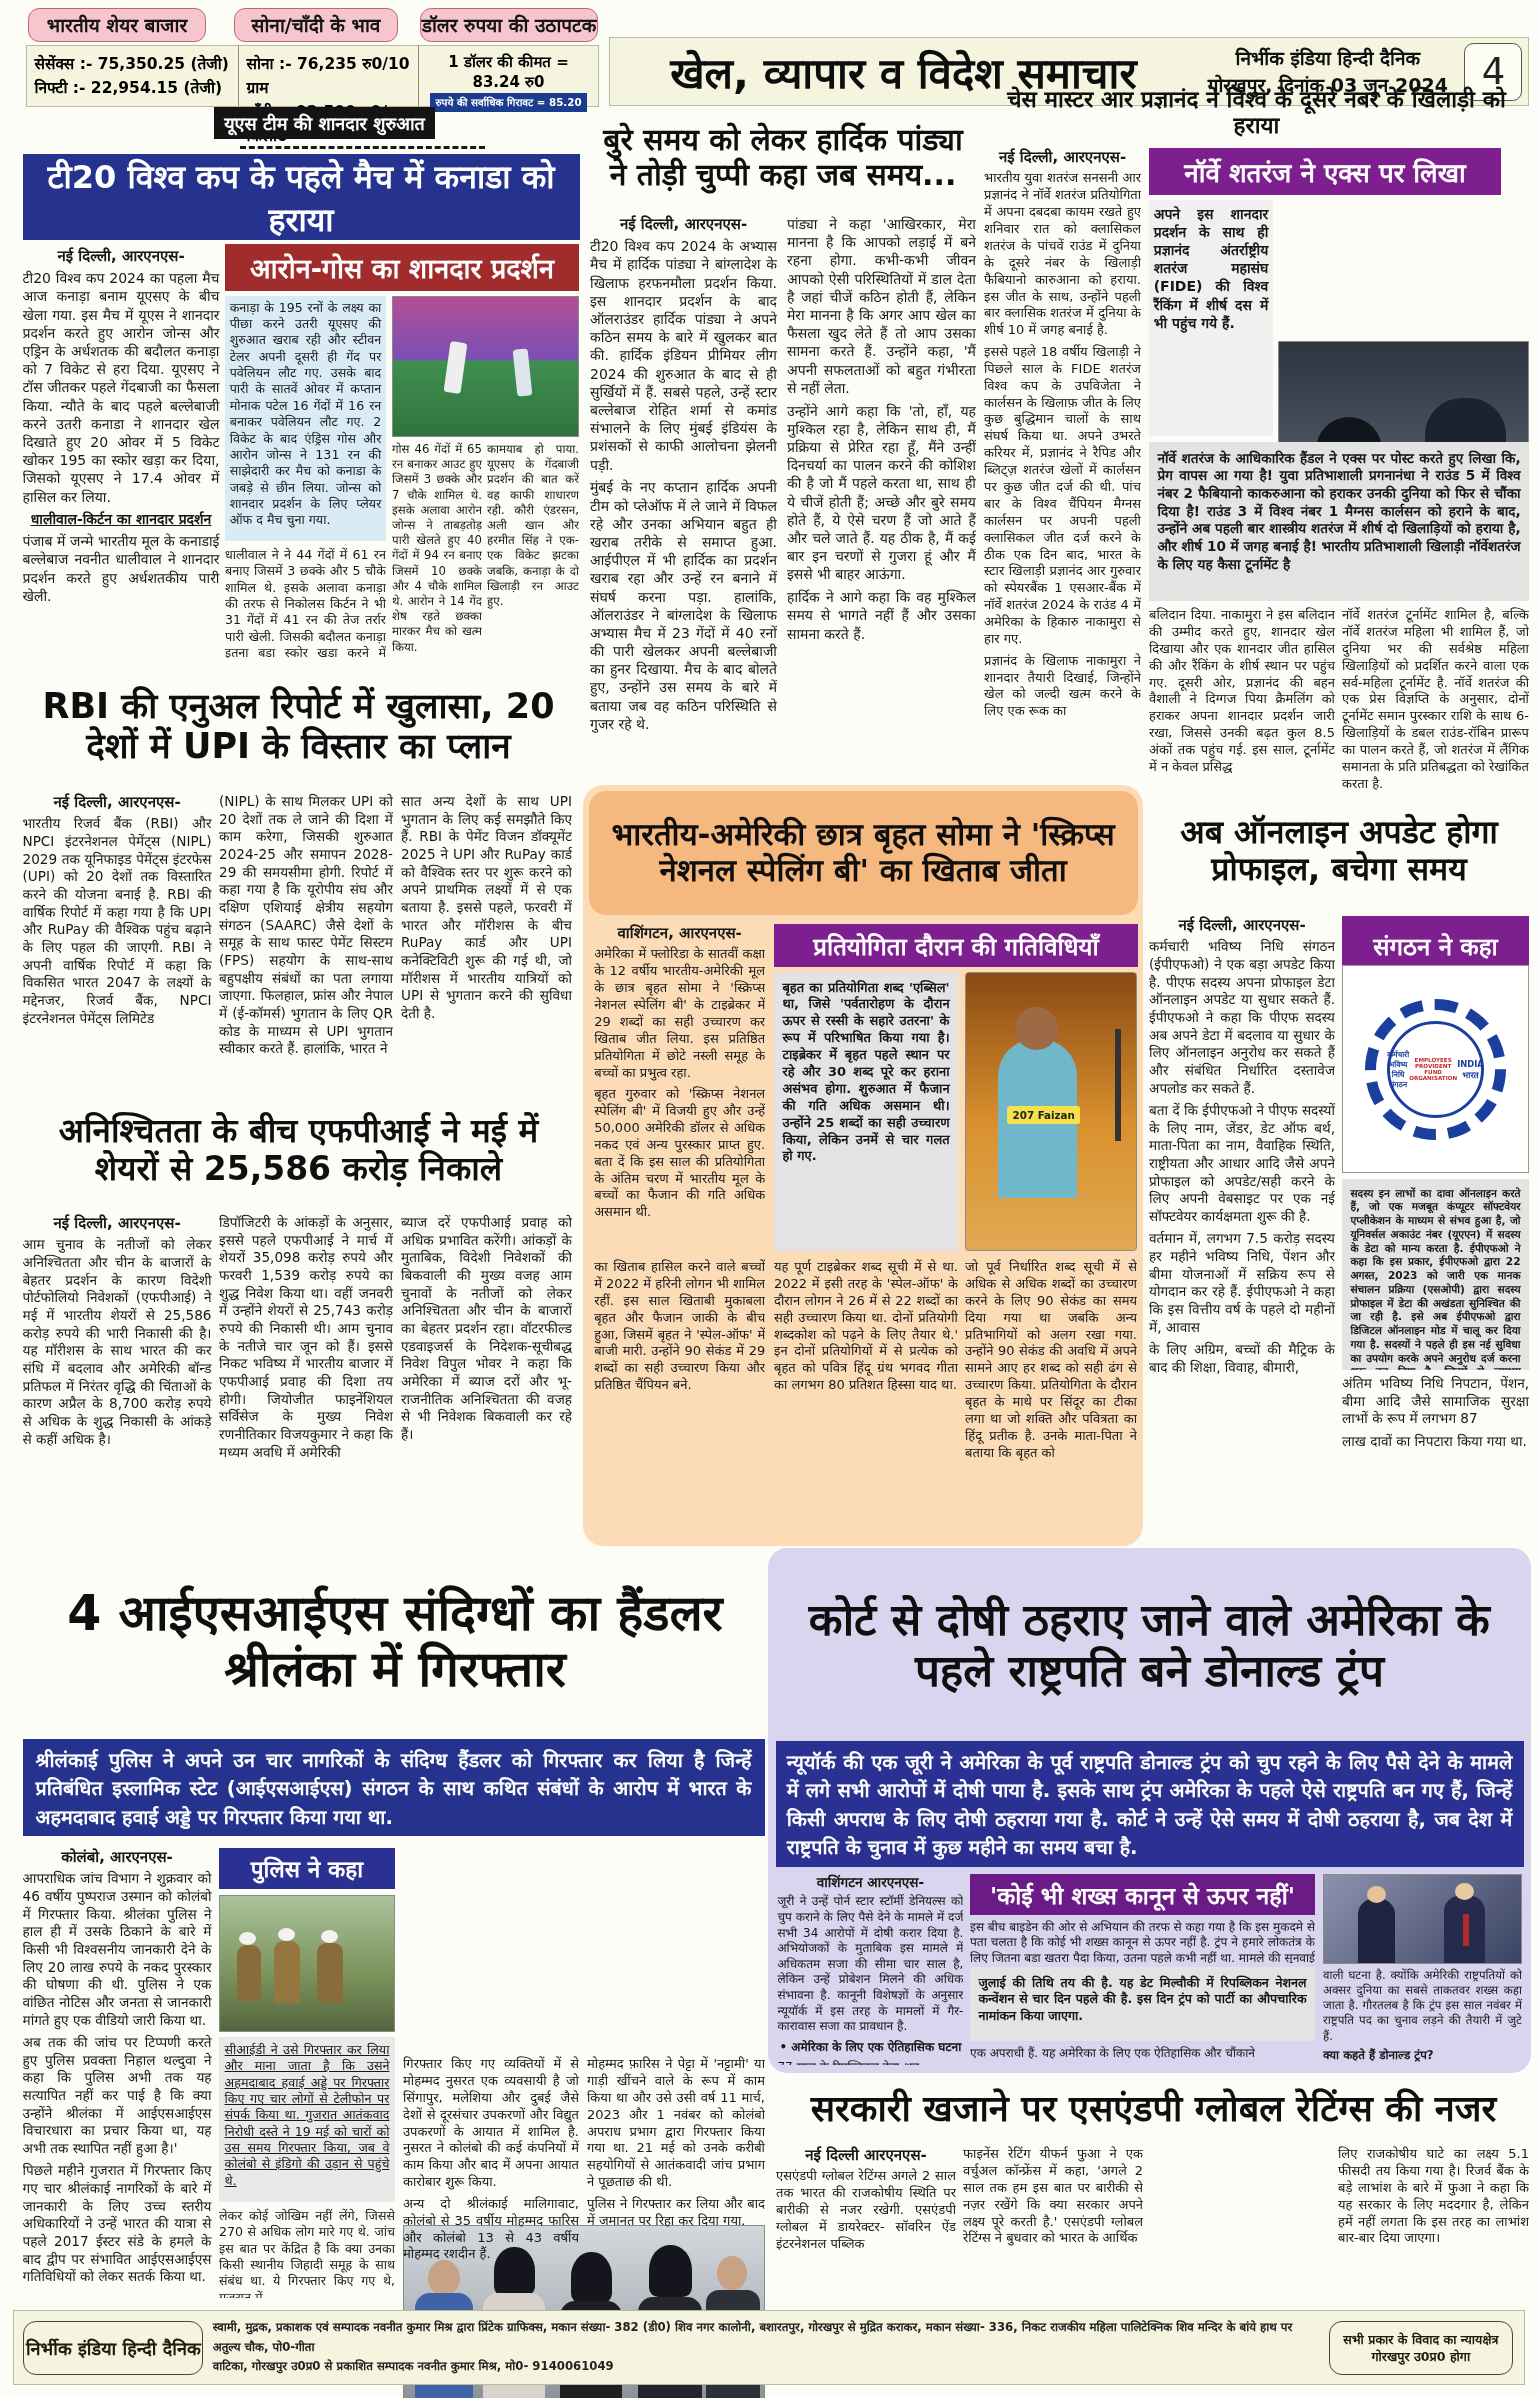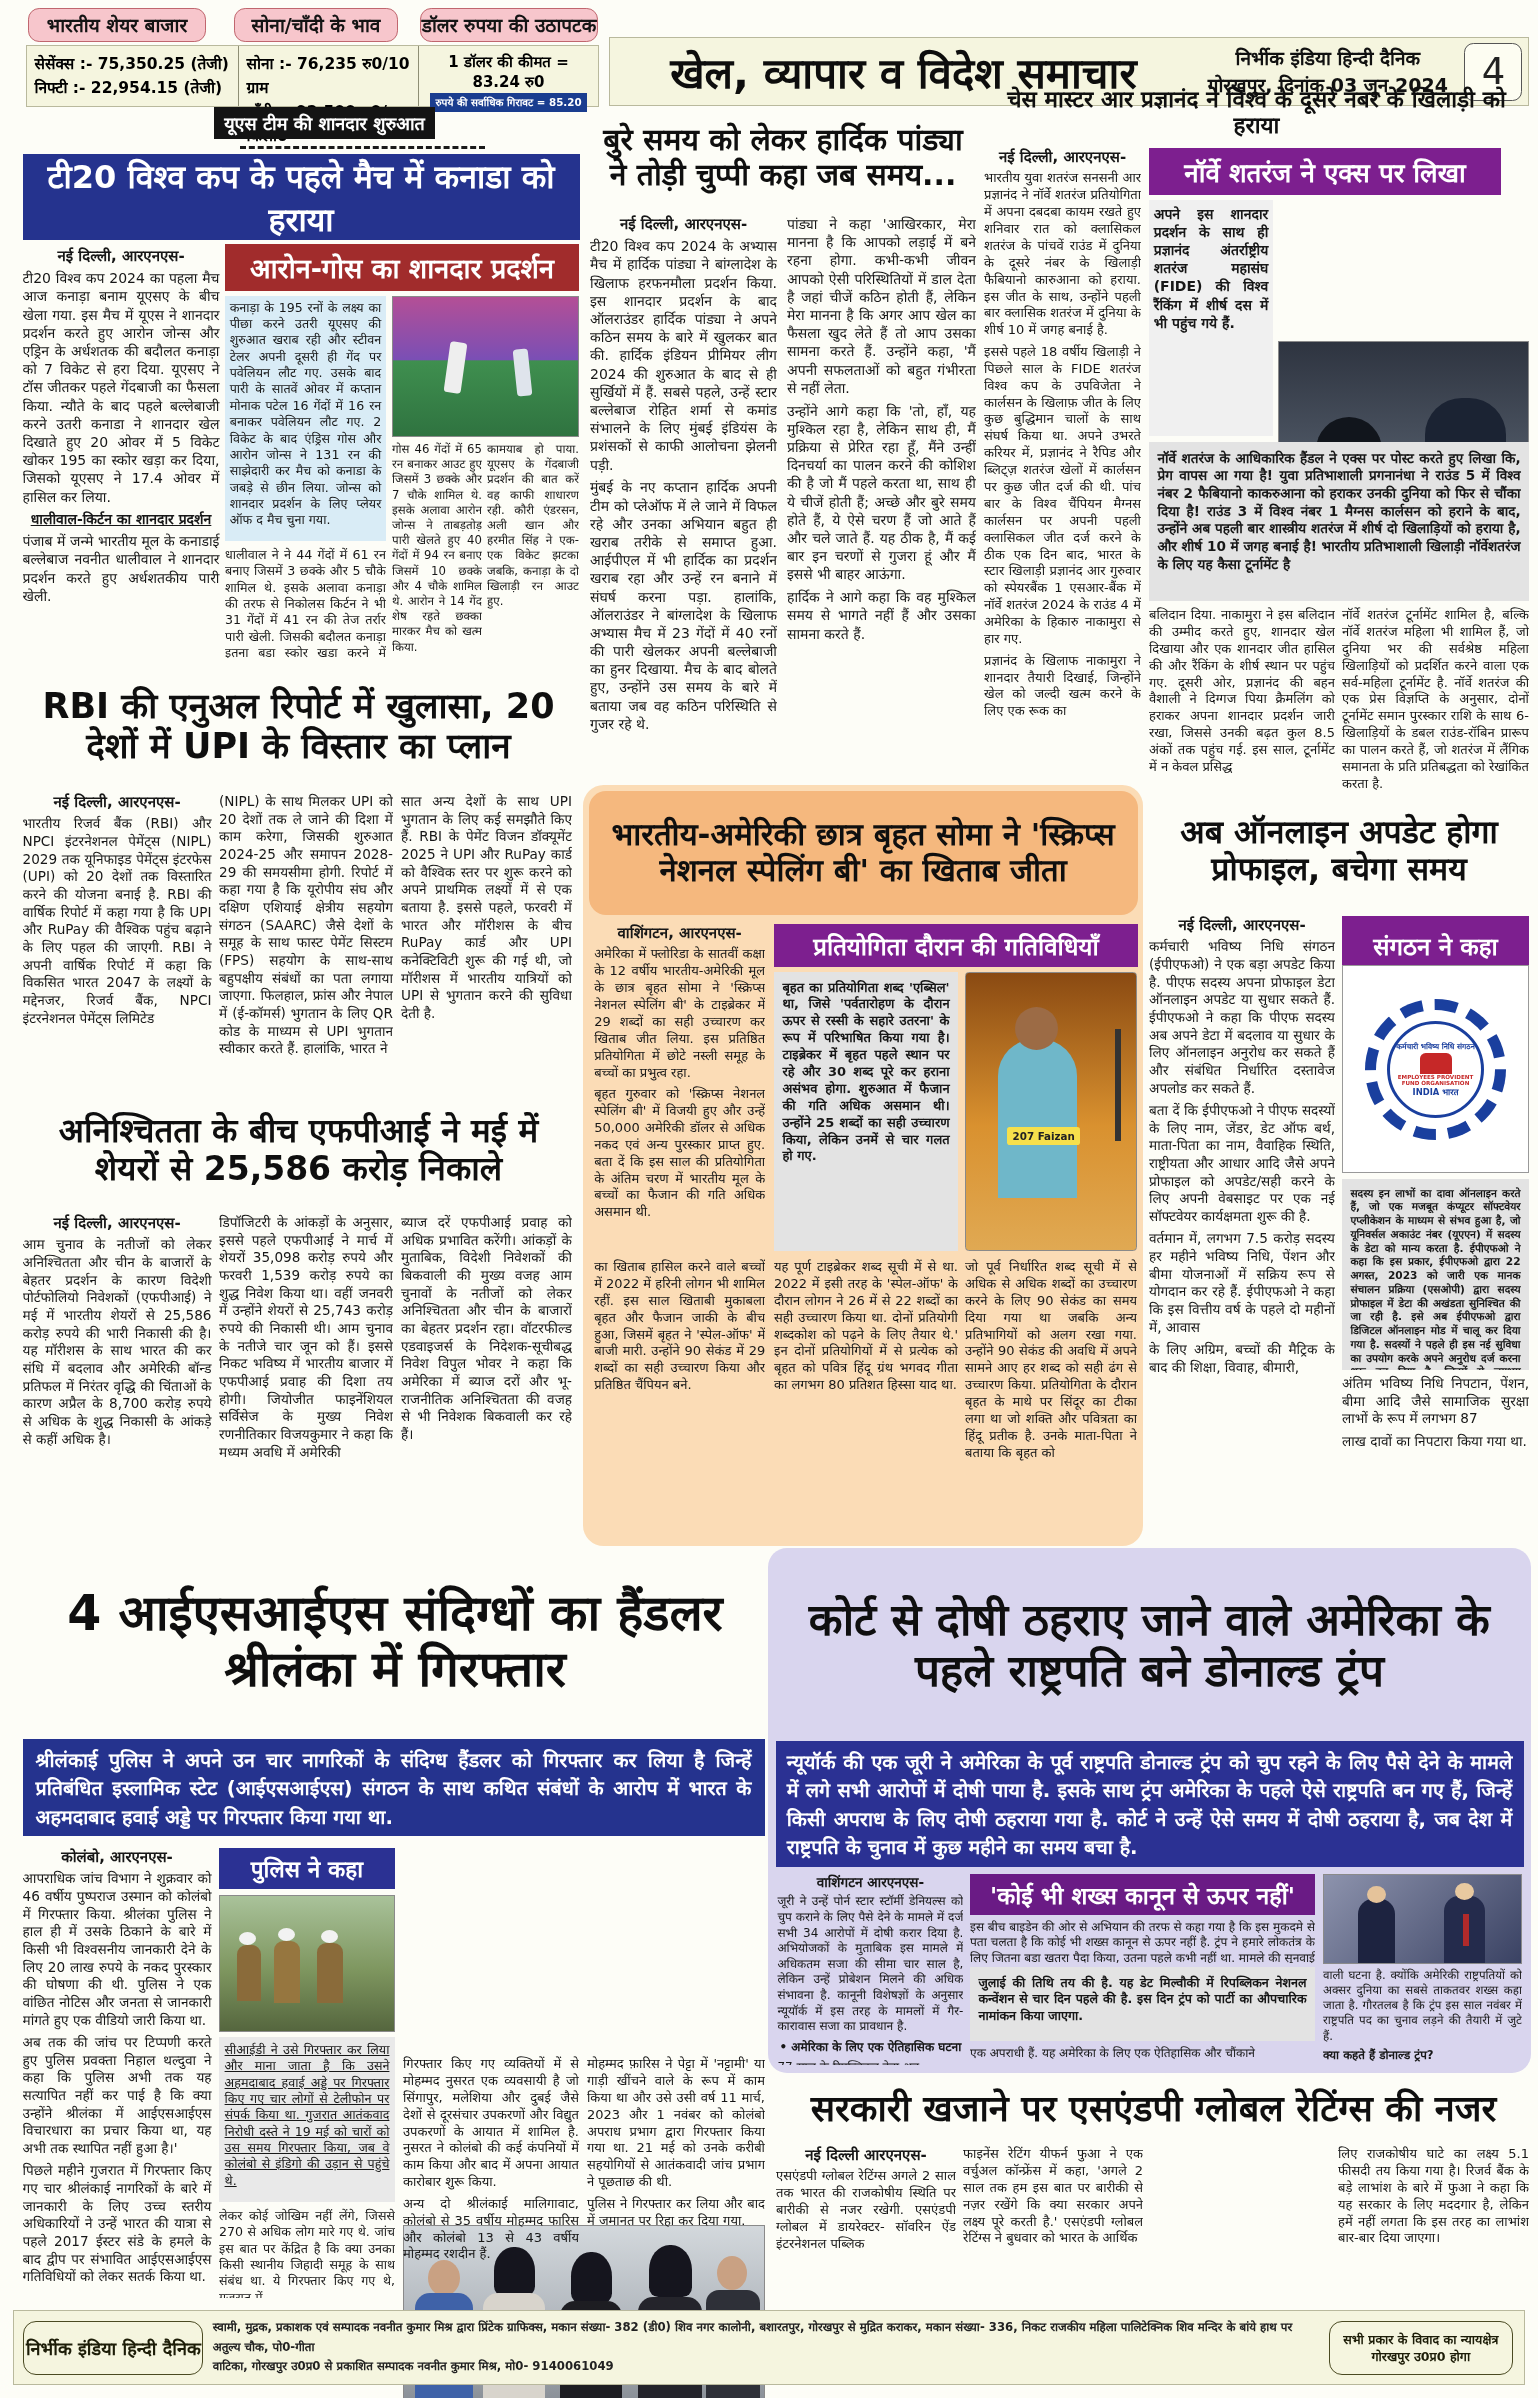--- a/index.html
+++ b/index.html
@@ -19,21 +19,21 @@
   .col p { margin-bottom:4.7px; }
   .byline { font-weight:bold; font-size:15px; text-align:center; margin-bottom:2.8px; }
   .subhead { font-weight:bold; text-align:center; text-decoration:underline; margin:3.7px 0; }
   .shade { background:#d9ecf6; padding:3.7px 4.7px; }
   .graybox { background:#e3e3e3; padding:7.5px 8.4px; font-weight:600; }
   .photo { overflow:hidden; position:relative; border:0.9px solid #8a8a8a; }
   .tagblk { background:#141414; color:#fff; }
   .dash { border-top:3.7px dashed #1a1a1a; }
   .logo-box { background:#fff; border:0.9px solid #999; display:flex; flex-direction:column; align-items:center; justify-content:center; }
   .gear { width:141px; height:141px; border-radius:50%; border:11.2px dashed #1a3f9e; display:flex; align-items:center; justify-content:center; }
-  .gear-in { width:97px; height:97px; border-radius:50%; border:3.7px solid #1a3f9e; background:#fff; display:flex; flex-direction:column; align-items:center; justify-content:center; text-align:center; }
+  .gear-in { width:97px; height:97px; border-radius:50%; border:3.7px solid #1a3f9e; background:#fff; display:flex; flex-direction:row; align-items:center; justify-content:center; text-align:center; }
   .fig { width:32px; height:20.6px; background:#c62828; border-radius:5.6px 5.6px 0 0; margin-top:1.9px; }
   .footer-pill { background:#f5f5df; border:1.9px solid #4a4a22; border-radius:13px; display:flex; flex-direction:column; align-items:center; justify-content:center; font-weight:bold; color:#1d1d08; text-align:center; }
   .hood { position:absolute; background:#15151e; border-radius:48% 48% 9.4px 9.4px; }
   .head { position:absolute; background:#c9a183; border-radius:50%; }
 </style>
 </head>
 <body>
 
 <div class="page">
 
@@ -168,21 +168,21 @@
       <p>अमेरिका में फ्लोरिडा के सातवीं कक्षा के 12 वर्षीय भारतीय-अमेरिकी मूल के छात्र बृहत सोमा ने 'स्क्रिप्स नेशनल स्पेलिंग बी' के टाइब्रेकर में 29 शब्दों का सही उच्चारण कर खिताब जीत लिया. इस प्रतिष्ठित प्रतियोगिता में छोटे नस्ली समूह के बच्चों का प्रभुत्व रहा.</p>
       <p>बृहत गुरुवार को 'स्क्रिप्स नेशनल स्पेलिंग बी' में विजयी हुए और उन्हें 50,000 अमेरिकी डॉलर से अधिक नकद एवं अन्य पुरस्कार प्राप्त हुए. बता दें कि इस साल की प्रतियोगिता के अंतिम चरण में भारतीय मूल के बच्चों का फैजान की गति अधिक असमान थी.</p>
     </div>
     <div class="abs purple banner" style="left:191px;top:139px;width:364px;height:43px;font-size:24px;">
         <span>प्रतियोगिता दौरान की गतिविधियाँ</span>
       </div>
     <div class="abs col graybox" style="left:191px;top:187px;width:184px;height:279px;font-size:13px;">बृहत का प्रतियोगिता शब्द 'एब्सिल' था, जिसे 'पर्वतारोहण के दौरान ऊपर से रस्सी के सहारे उतरना' के रूप में परिभाषित किया गया है। टाइब्रेकर में बृहत पहले स्थान पर रहे और 30 शब्द पूरे कर हराना असंभव होगा. शुरुआत में फैजान की गति अधिक असमान थी। उन्होंने 25 शब्दों का सही उच्चारण किया, लेकिन उनमें से चार गलत हो गए.</div>
     <div class="abs photo" style="left:382px;top:187px;width:172px;height:279px;background:linear-gradient(180deg,#8a4a12 0%,#d9912f 55%,#e0a953 100%);border-radius:3.7px;">
       <div style="position:absolute;left:32px;top:66px;width:79px;height:159px;background:#6fb7c9;border-radius:37px 37px 0 0;"></div>
       <div style="position:absolute;left:49px;top:34px;width:43px;height:43px;background:#9c6b45;border-radius:50%;"></div>
-      <div style="position:absolute;left:41px;top:154px;background:#f6e04c;color:#222;font-size:10.3px;font-weight:bold;padding:2.8px 5.6px;border-radius:2.8px;text-align:center;">207 Faizan</div>
+      <div style="position:absolute;left:41px;top:133px;background:#f6e04c;color:#222;font-size:10.3px;font-weight:bold;padding:2.8px 5.6px;border-radius:2.8px;text-align:center;">207 Faizan</div>
       <div style="position:absolute;right:15px;top:56px;width:5.6px;height:112px;background:#333;"></div>
     </div>
     <div class="abs col" style="left:11.2px;top:474px;width:171px;height:277px;font-size:13px;">का खिताब हासिल करने वाले बच्चों में 2022 में हरिनी लोगन भी शामिल रहीं. इस साल खिताबी मुकाबला बृहत और फैजान जाकी के बीच हुआ, जिसमें बृहत ने 'स्पेल-ऑफ' में बाजी मारी. उन्होंने 90 सेकंड में 29 शब्दों का सही उच्चारण किया और प्रतिष्ठित चैंपियन बने.</div>
     <div class="abs col" style="left:191px;top:474px;width:184px;height:277px;font-size:13px;">यह पूर्ण टाइब्रेकर शब्द सूची में से था. 2022 में इसी तरह के 'स्पेल-ऑफ' के दौरान लोगन ने 26 में से 22 शब्दों का सही उच्चारण किया था. दोनों प्रतियोगी शब्दकोश को पढ़ने के लिए तैयार थे.' इन दोनों प्रतियोगियों में से प्रत्येक को बृहत को पवित्र हिंदू ग्रंथ भगवद गीता का लगभग 80 प्रतिशत हिस्सा याद था.</div>
     <div class="abs col" style="left:382px;top:474px;width:172px;height:277px;font-size:13px;">जो पूर्व निर्धारित शब्द सूची में से अधिक से अधिक शब्दों का उच्चारण करने के लिए 90 सेकंड का समय दिया गया था जबकि अन्य प्रतिभागियों को अलग रखा गया. उन्होंने 90 सेकंड की अवधि में अपने सामने आए हर शब्द को सही ढंग से उच्चारण किया. प्रतियोगिता के दौरान बृहत के माथे पर सिंदूर का टीका लगा था जो शक्ति और पवित्रता का हिंदू प्रतीक है. उनके माता-पिता ने बताया कि बृहत को</div>
   </div>
 
   <div class="abs hline" style="left:1149px;top:793px;width:380px;height:116px;font-size:32px;display:flex;align-items:center;justify-content:center;">
       <span>अब ऑनलाइन अपडेट होगा प्रोफाइल, बचेगा समय</span>
     </div>

